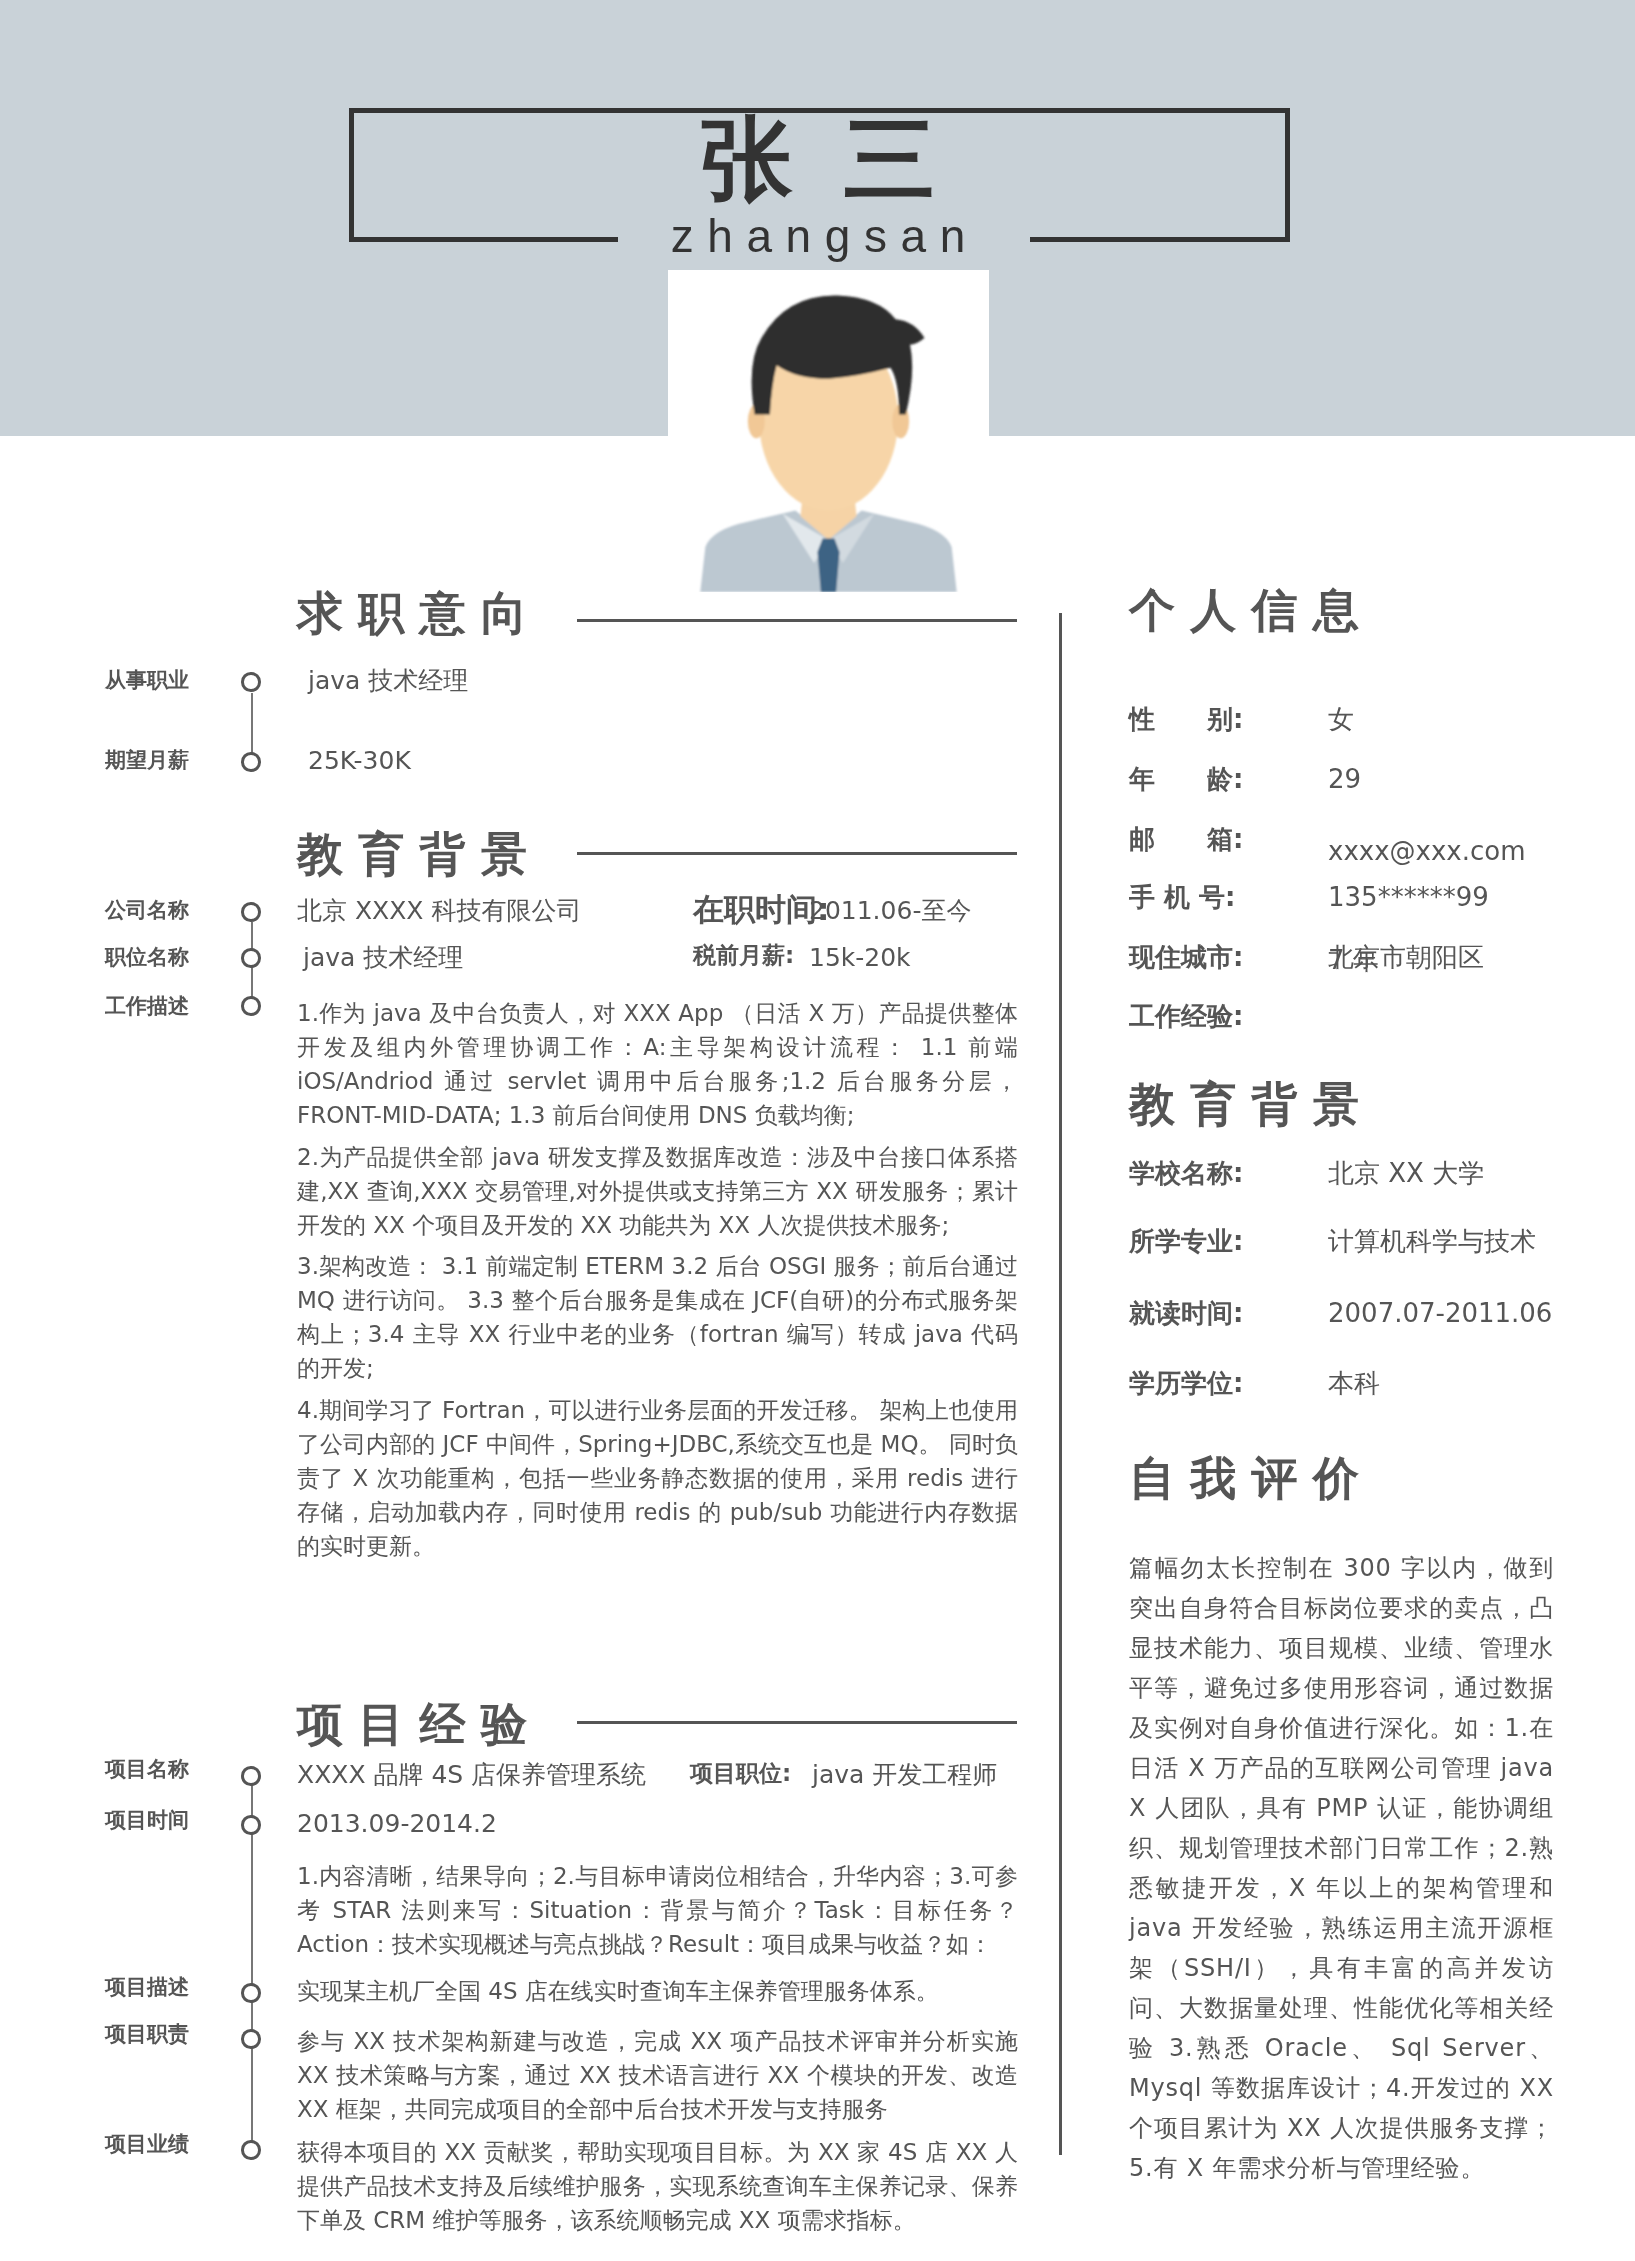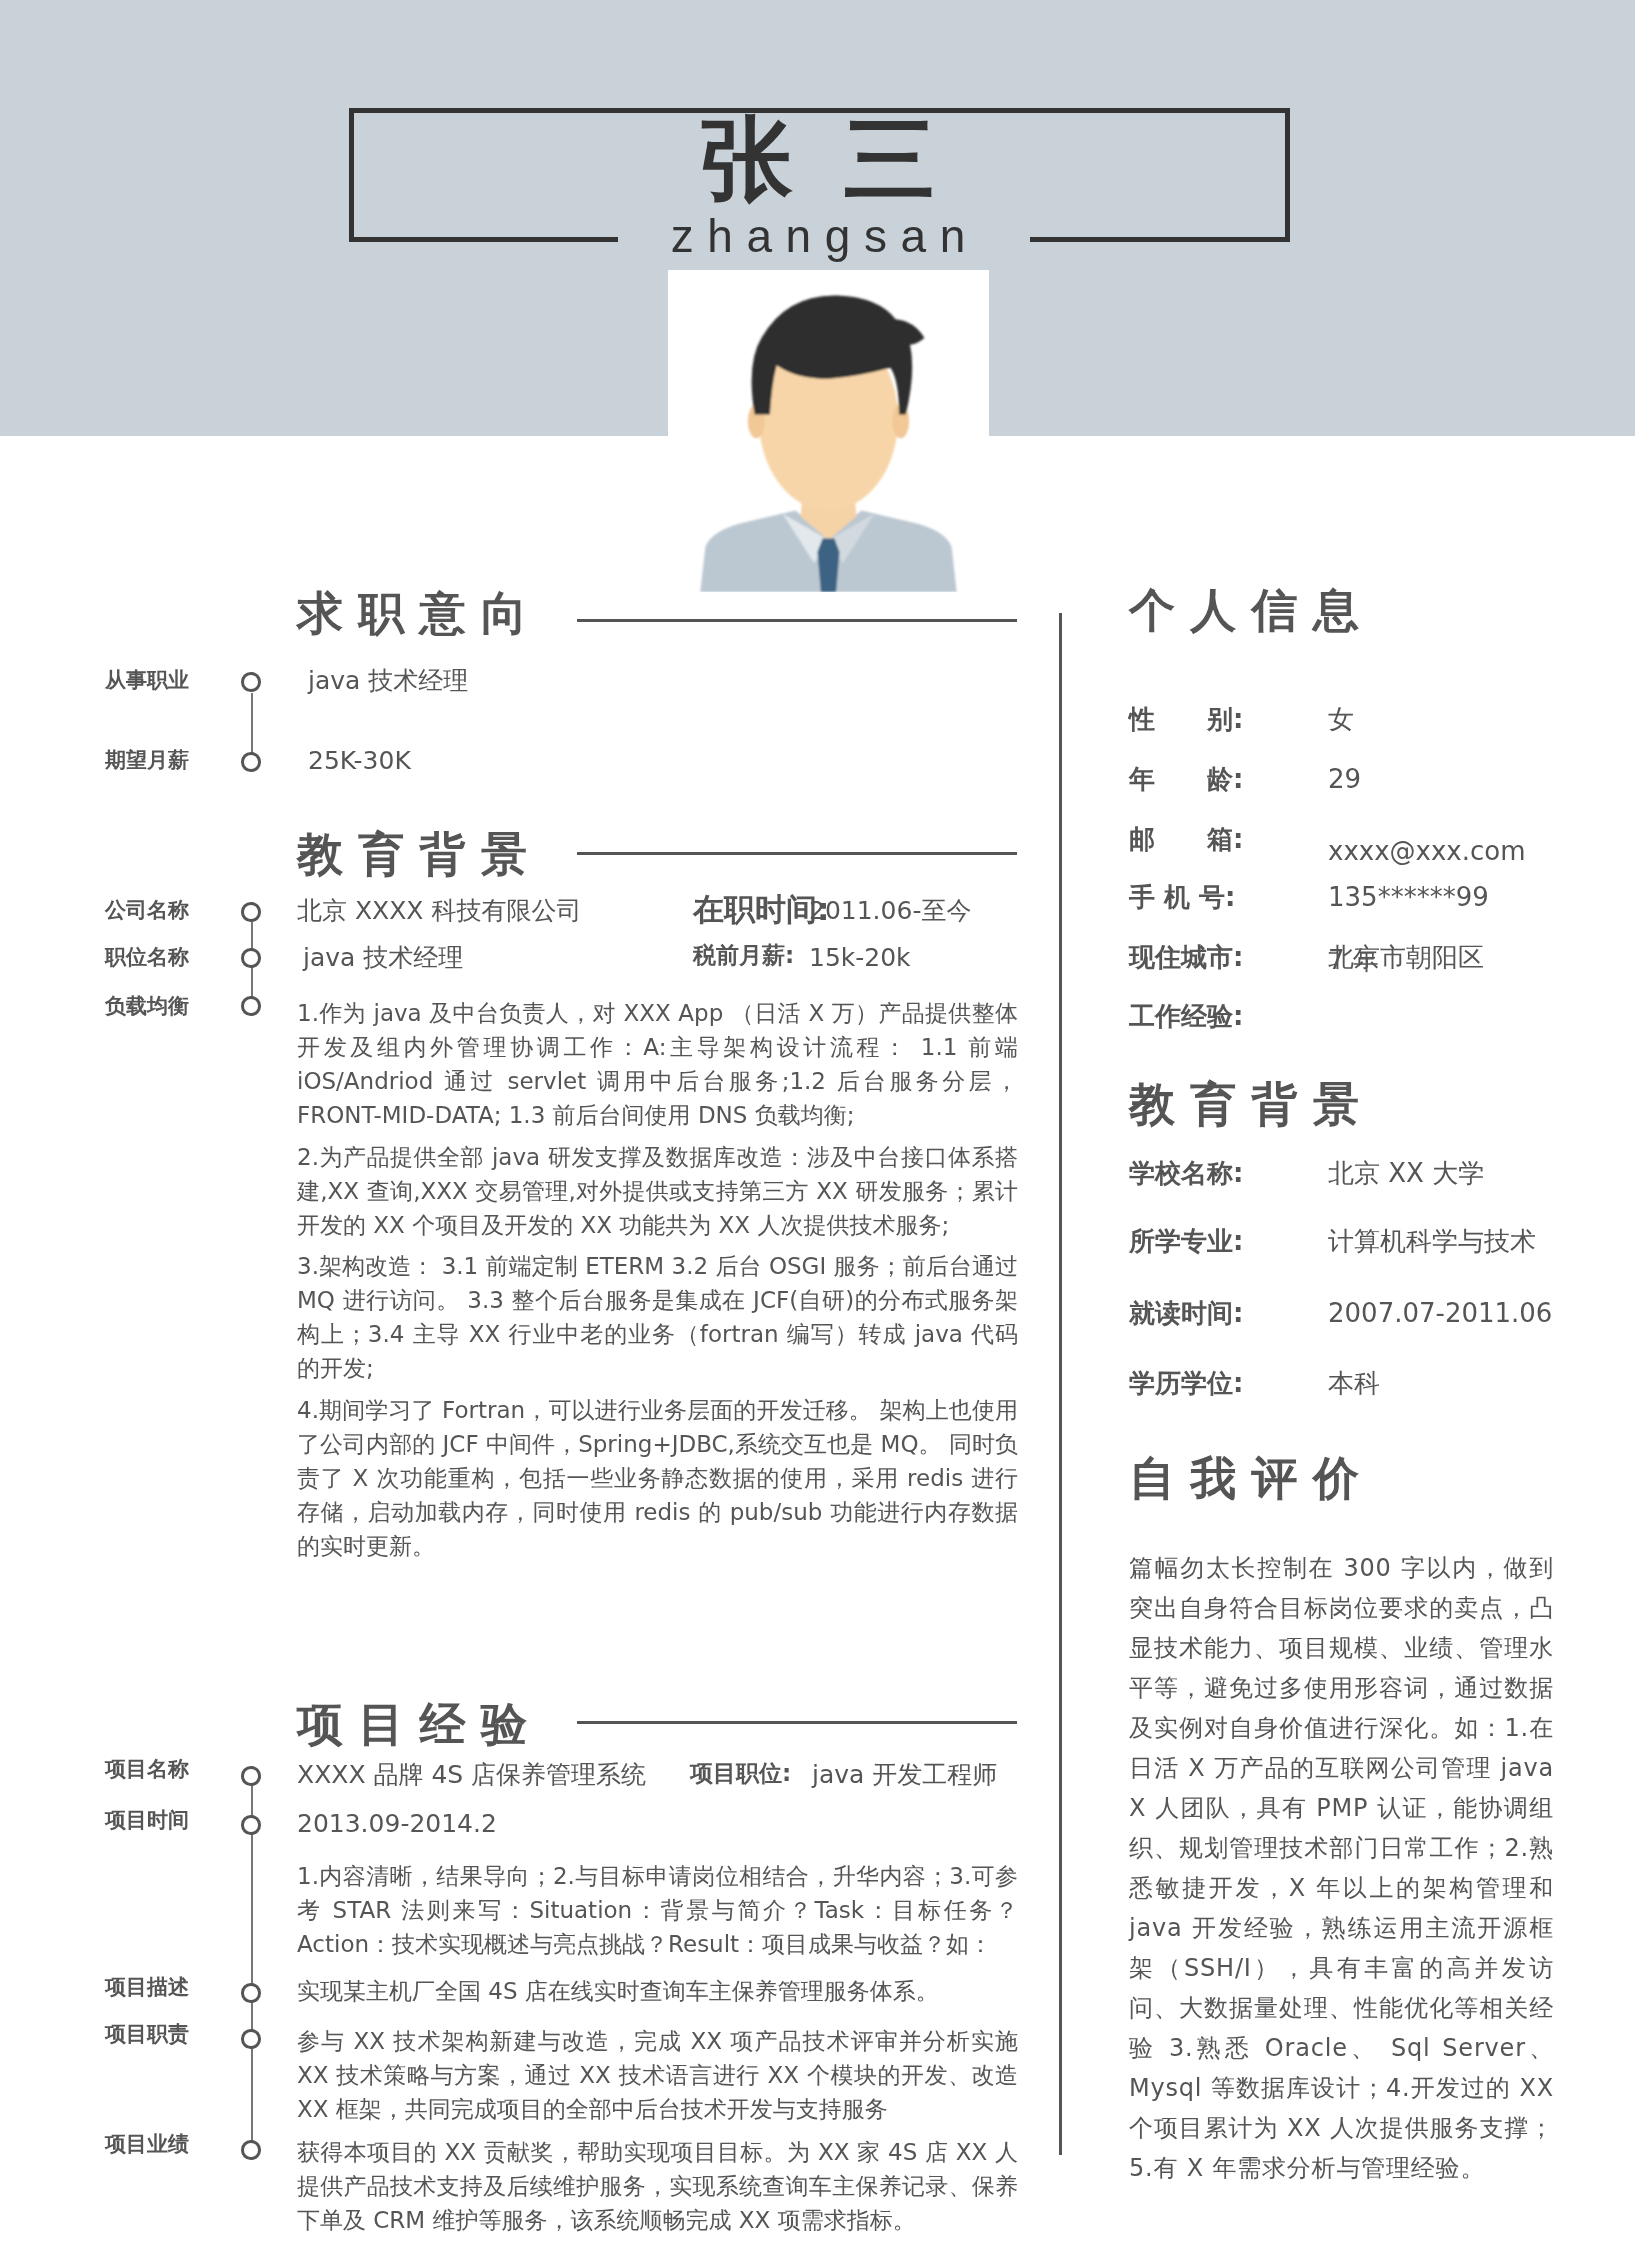--- a/index.html
+++ b/index.html
@@ -87,21 +87,21 @@
 <div class="abs tl-value" style="left:297px; top:895px;">北京 XXXX 科技有限公司</div>
 <div class="abs tl-label" style="left:693px; top:896px; font-size:31px;">在职时间:</div>
 <div class="abs tl-value" style="left:809px; top:895px;">2011.06-至今</div>
 
 <div class="abs tl-label" style="left:105px; top:944px;">职位名称</div>
 <div class="abs tl-dot" style="left:241px; top:948px;"></div>
 <div class="abs tl-value" style="left:303px; top:942px;">java 技术经理</div>
 <div class="abs tl-label" style="left:693px; top:942px; font-size:23px;">税前月薪:</div>
 <div class="abs tl-value" style="left:809px; top:942px;text-align:center;">15k-20k</div>
 
-<div class="abs tl-label" style="left:105px; top:993px;">负载均衡</div>
+<div class="abs tl-label" style="left:105px; top:993px;">工作描述</div>
 <div class="abs tl-dot" style="left:241px; top:996px;"></div>
 
 <div class="abs para" style="left:297px; top:996px; width:721px;">
   <p>1.作为 java 及中台负责人，对 XXX App （日活 X 万）产品提供整体开发及组内外管理协调工作：A:主导架构设计流程： 1.1 前端 iOS/Andriod 通过 servlet 调用中后台服务;1.2 后台服务分层，FRONT-MID-DATA; 1.3 前后台间使用 DNS 负载均衡;</p>
   <p>2.为产品提供全部 java 研发支撑及数据库改造：涉及中台接口体系搭建,XX 查询,XXX 交易管理,对外提供或支持第三方 XX 研发服务；累计开发的 XX 个项目及开发的 XX 功能共为 XX 人次提供技术服务;</p>
   <p>3.架构改造： 3.1 前端定制 ETERM 3.2 后台 OSGI 服务；前后台通过 MQ 进行访问。 3.3 整个后台服务是集成在 JCF(自研)的分布式服务架构上；3.4 主导 XX 行业中老的业务（fortran 编写）转成 java 代码的开发;</p>
   <p>4.期间学习了 Fortran，可以进行业务层面的开发迁移。 架构上也使用了公司内部的 JCF 中间件，Spring+JDBC,系统交互也是 MQ。 同时负责了 X 次功能重构，包括一些业务静态数据的使用，采用 redis 进行存储，启动加载内存，同时使用 redis 的 pub/sub 功能进行内存数据的实时更新。</p>
 </div>
 
 <div class="abs section-title" style="left:297px; top:1697px;">项目经验</div>

